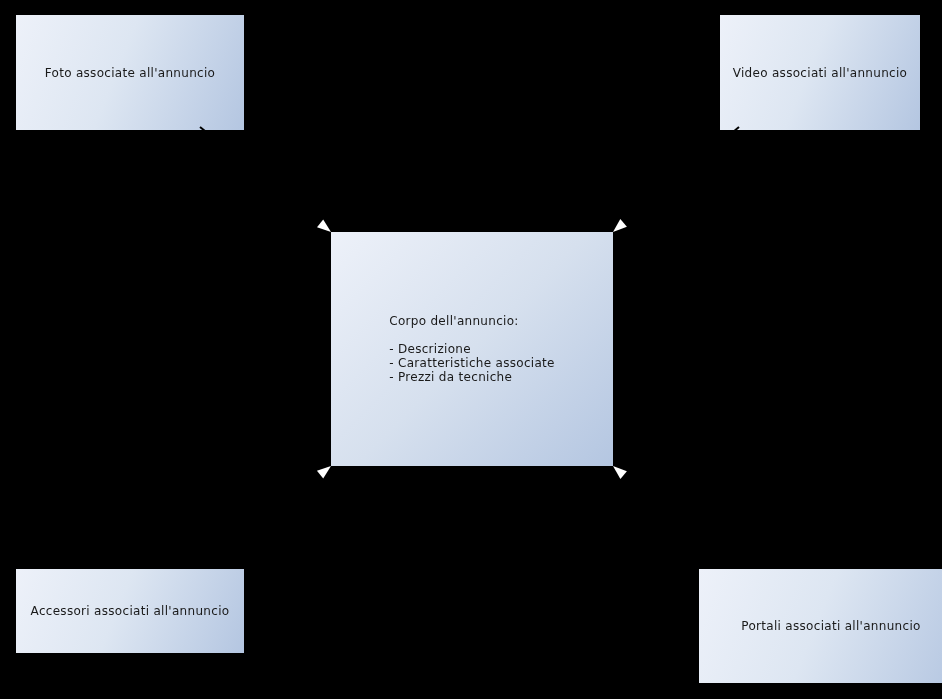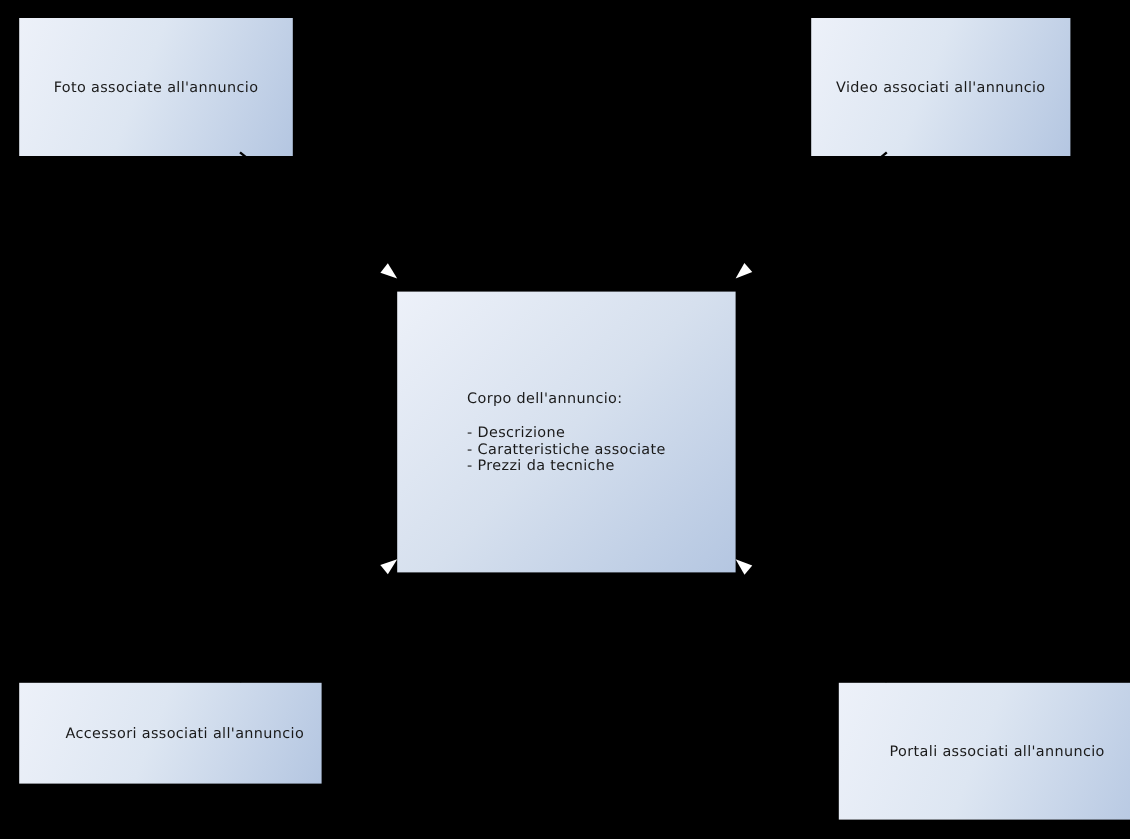--- a/index.html
+++ b/index.html
@@ -20,31 +20,30 @@
     display: flex;
     align-items: center;
     justify-content: center;
     text-align: center;
     background: linear-gradient(112deg, #edf1f9 0%, #dde6f2 45%, #b4c6e1 100%);
     color: #1a1a1a;
     font-size: 12px;
     letter-spacing: 0.3px;
   }
   .node-tl { left: 16px;  top: 15px;  width: 228px; height: 115px; }
-  .node-tr { left: 676px; top: 15px;  width: 216px; height: 115px; justify-content: center; }
-  .node-bl { left: 16px;  top: 569px; width: 228px; height: 84px; padding-left: 24px; }
+  .node-tr { left: 720px; top: 15px;  width: 200px; height: 115px; justify-content: center; }
+  .node-bl { left: 16px;  top: 569px; width: 228px; height: 84px; }
   .node-br { left: 699px; top: 569px; width: 264px; height: 114px; }
   .node-center {
     position: absolute;
     left: 331px; top: 232px; width: 282px; height: 234px;
     background: linear-gradient(135deg, #edf1f9 0%, #d6e0ee 50%, #b4c6e1 100%);
     display: flex;
     align-items: center;
     justify-content: center;
-    margin-top: 11px;
   }
   .center-text {
     color: #1a1a1a;
     font-size: 12px;
     line-height: 14px;
     letter-spacing: 0.3px;
     text-align: left;
   }
   .line-gap { height: 14px; }
   .connectors {

